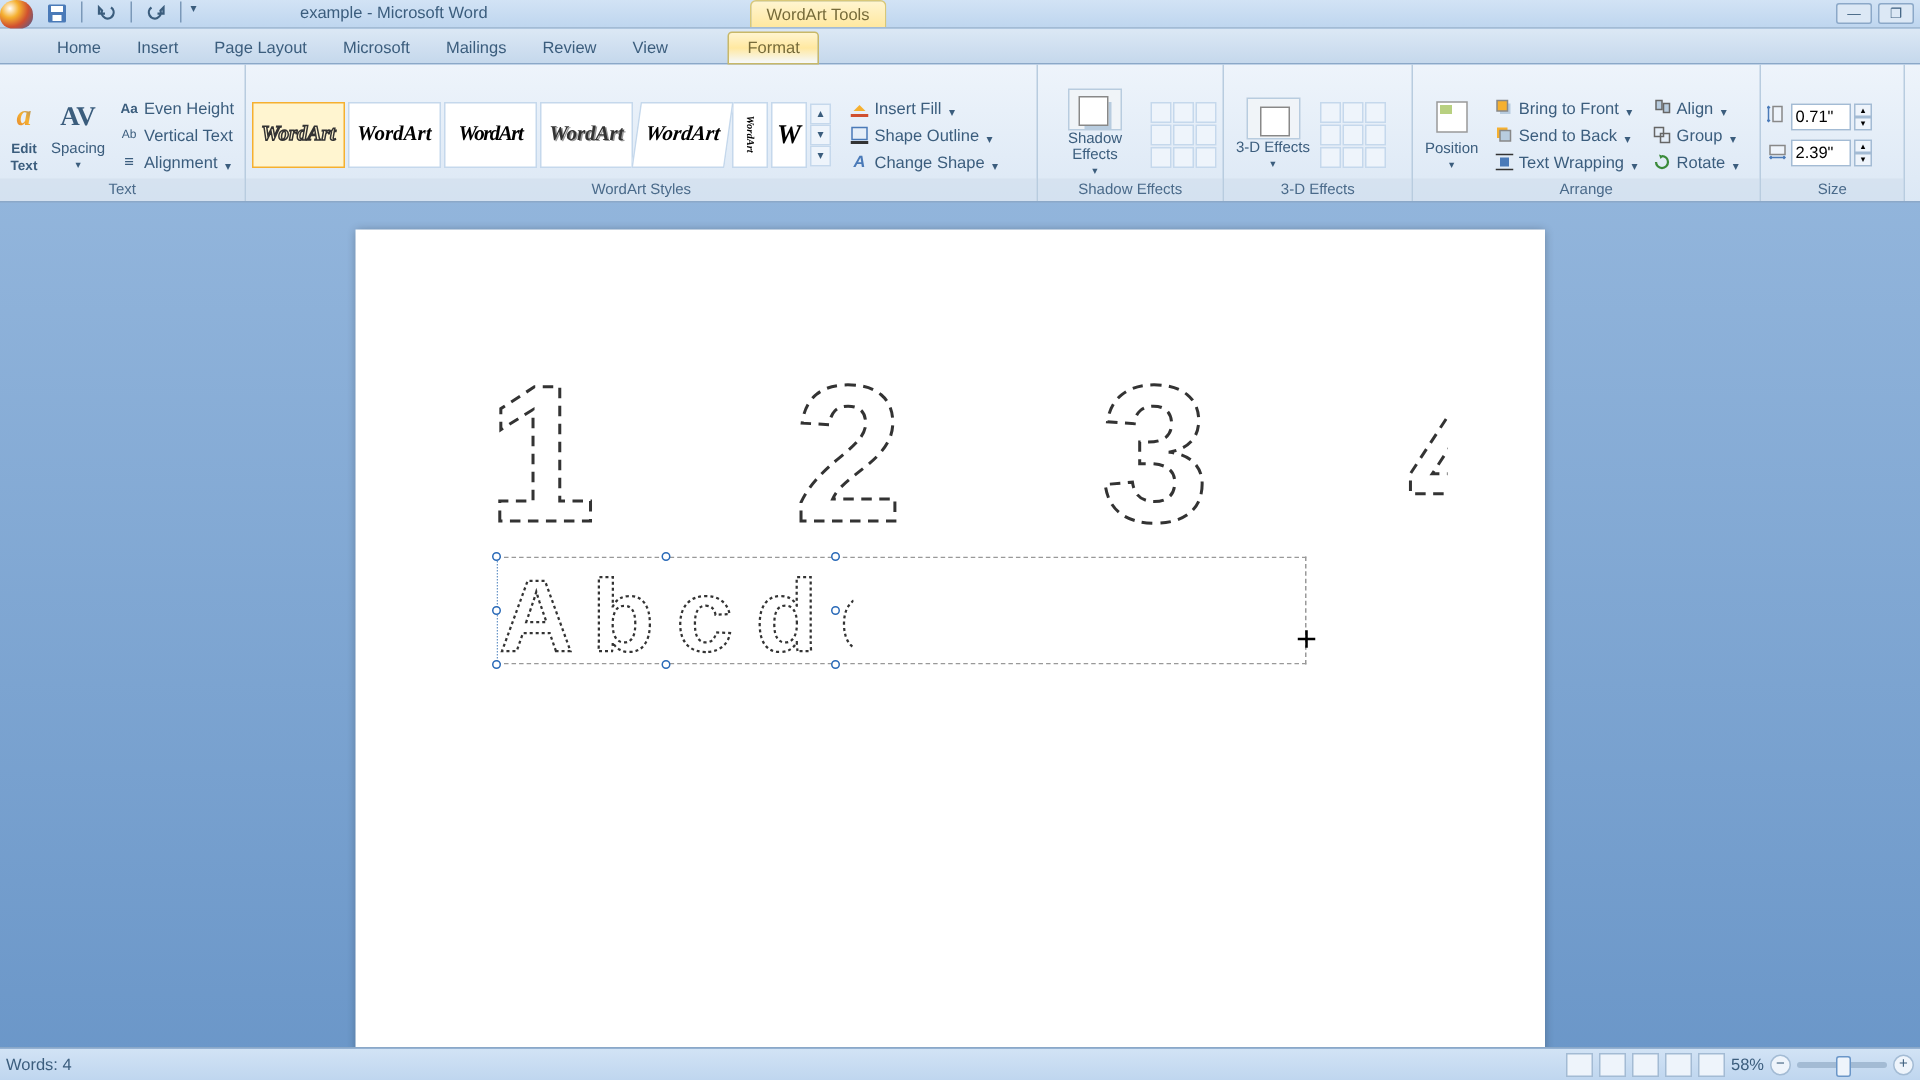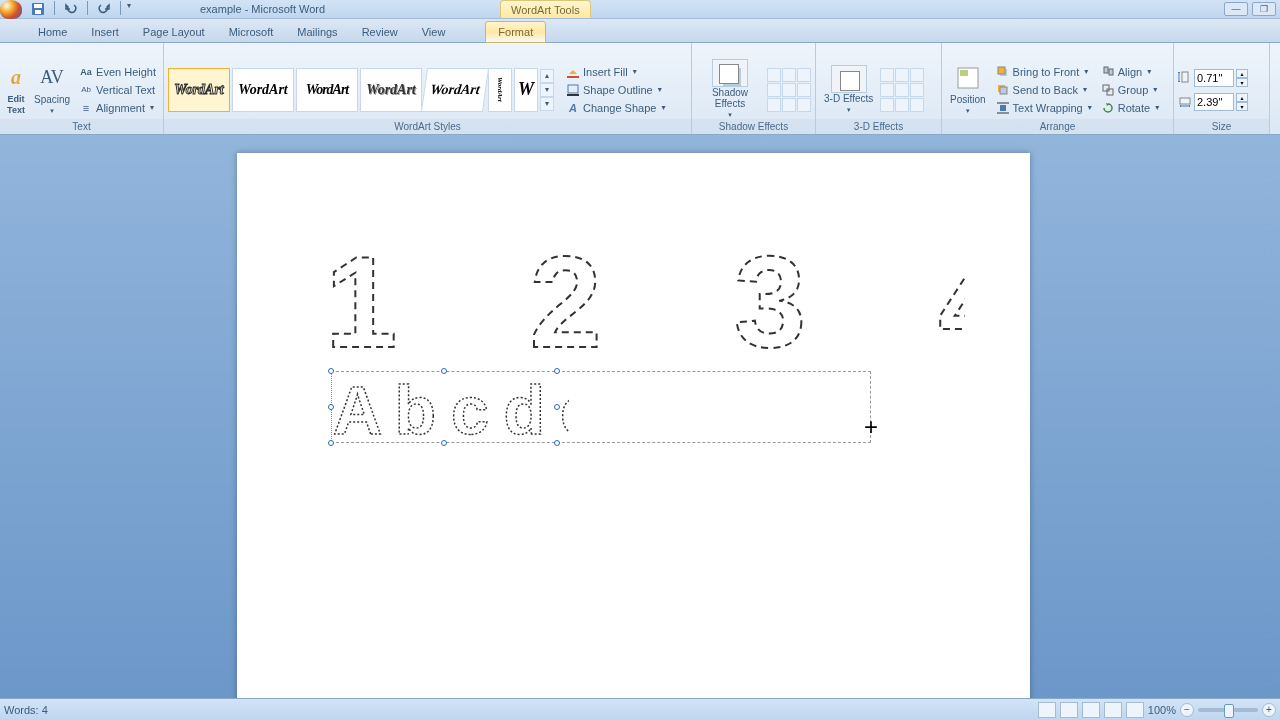--- a/index.html
+++ b/index.html
@@ -26,21 +26,21 @@
 
 .ribbon { height: 92px; background: linear-gradient(180deg, #eef4fb 0%, #dce8f5 100%); display: flex; border-bottom: 1px solid #8ba8c8; }
 .group { border-right: 1px solid #b8ccdf; display: flex; flex-direction: column; position: relative; padding: 2px 4px 0 4px; }
 .group-label { font-size: 10px; color: #4a6a8a; text-align: center; padding: 2px 0; position: absolute; bottom: 0; left: 0; right: 0; background: rgba(200,216,232,0.4); }
 .group-body { flex: 1; display: flex; align-items: center; gap: 3px; }
 
 .big-btn { display: flex; flex-direction: column; align-items: center; justify-content: center; padding: 2px 4px; font-size: 10px; color: #3b5d7d; text-align: center; line-height: 11px; min-width: 40px; height: 72px; }
 .big-btn .icon { width: 28px; height: 28px; display: flex; align-items: center; justify-content: center; margin-bottom: 2px; }
 
 .list-col { display: flex; flex-direction: column; gap: 2px; }
-.list-item { display: flex; align-items: center; gap: 3px; font-size: 11px; color: #3b5d7d; padding: 1px 3px; white-space: nowrap; }
+.list-item { display: flex; align-items: flex-end; gap: 3px; font-size: 11px; color: #3b5d7d; padding: 1px 3px; white-space: nowrap; }
 .list-item .smicon { width: 14px; height: 14px; display: flex; align-items: center; justify-content: center; }
 .dd-arrow::after { content: "▾"; font-size: 8px; margin-left: 2px; }
 
 
 .edit-text-icon { font-family: "Times New Roman", serif; font-size: 20px; font-style: italic; font-weight: bold; background: linear-gradient(45deg,#d05030,#f5b030,#4060a0); -webkit-background-clip: text; background-clip: text; color: transparent; }
 
 
 .gallery { display: flex; gap: 2px; align-items: center; }
 .style-item { width: 62px; height: 44px; background: #fff; border: 1px solid #c5d8ec; display: flex; align-items: center; justify-content: center; font-family: "Times New Roman", serif; font-weight: bold; font-style: italic; font-size: 14px; }
 .style-item.selected { border: 1px solid #f5b030; background: #fff5d0; }
@@ -134,21 +134,21 @@
 
 <div class="ribbon">
 
   <div class="group" style="width:164px;">
     <div class="group-body">
       <div class="big-btn" style="width:24px;min-width:24px;">
         <div class="icon edit-text-icon">a</div>
         <span style="font-size:9px;font-weight:bold;">Edit<br>Text</span>
       </div>
       <div class="big-btn" style="width:44px;">
-        <div class="icon" style="font-family:serif;font-weight:normal;font-size:18px;">AV</div>
+        <div class="icon" style="font-family:serif;font-weight:bold;font-size:18px;">AV</div>
         <span>Spacing</span>
         <span style="font-size:7px;">▾</span>
       </div>
       <div class="list-col">
         <div class="list-item">
           <span class="smicon" style="font-size:9px;font-weight:bold;">Aa</span>
           <span>Even Height</span>
         </div>
         <div class="list-item">
           <span class="smicon" style="font-size:8px;">Ab</span>
@@ -385,18 +385,18 @@
 </div>
 
 <div class="statusbar">
   <span class="status-left">Words: 4</span>
   <div class="status-right">
     <div class="view-btn"></div>
     <div class="view-btn"></div>
     <div class="view-btn"></div>
     <div class="view-btn"></div>
     <div class="view-btn"></div>
-    <span>100%</span>
+    <span>58%</span>
     <div class="zoom-btn">−</div>
     <div class="zoom-slider"></div>
     <div class="zoom-btn">+</div>
   </div>
 </div>
 
 </body></html>

